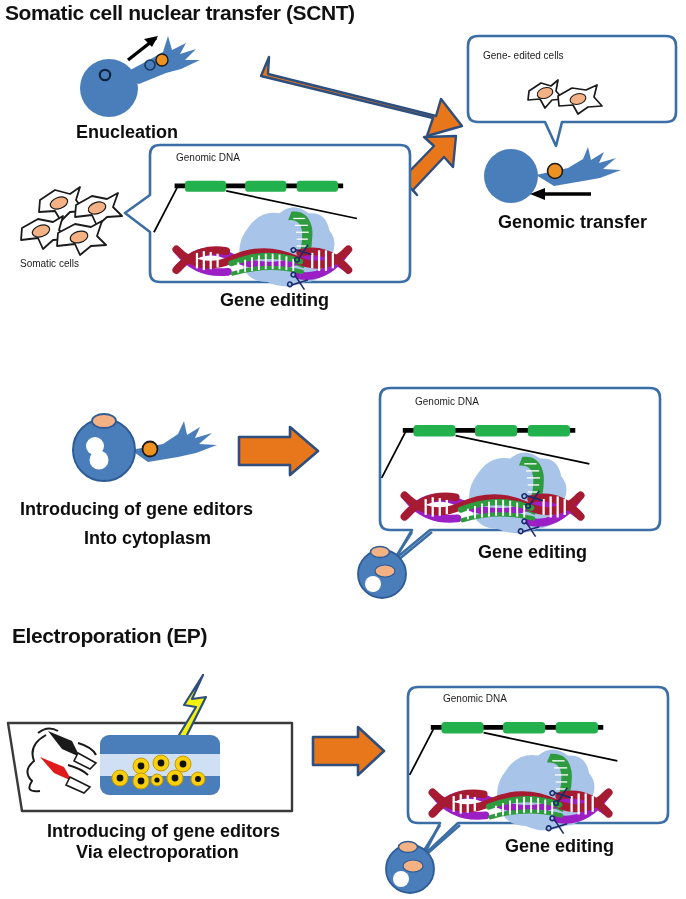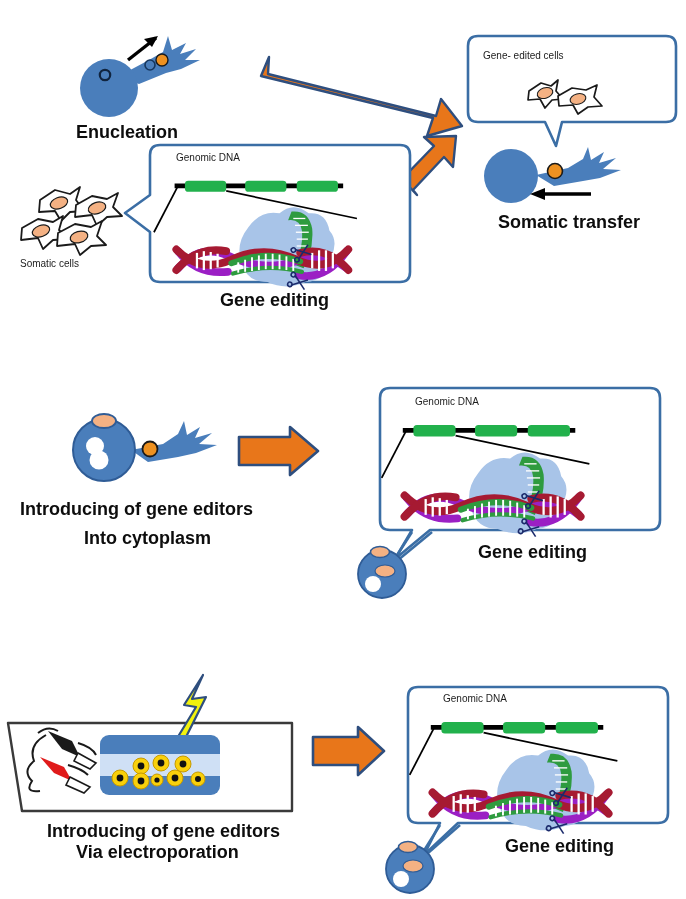--- a/index.html
+++ b/index.html
@@ -68,20 +68,21 @@
     width: 686px;
   }
 </style>
 </head>
 <body>
 
 <div class="stage">
 
   <div class="panel" id="panel-scnt">
 
+    <div class="section-title" id="title-scnt">Somatic cell nuclear transfer (SCNT)</div>
 
     <svg class="svg-layer" id="svg-scnt" width="686" height="320" viewBox="0 0 686 320">
 
       <g>
 
         <g>
           <path d="M119,76 L149,60 L163,52 L168,36 L172,50 L186,43 L180,54 L196,49 L185,60 L200,60 L181,69 L166,73 L139,84 Z" fill="#4a7ebb"></path>
           <circle cx="150" cy="65" r="5" fill="#4a7ebb" stroke="#15365e" stroke-width="1.6"></circle>
           <circle cx="162" cy="60" r="6" fill="#ed9121" stroke="#1a1a1a" stroke-width="1.4"></circle>
         </g>
@@ -237,21 +238,21 @@
     <div class="fig-label" id="lbl-enucleation" style="left:76px; top:122px;">Enucleation</div>
 
     <div class="callout-text" style="left:20px; top:258px;">Somatic cells</div>
 
     <div class="callout-text" style="left:176px; top:152px;">Genomic DNA</div>
 
     <div class="fig-label" style="left:220px; top:290px;">Gene editing</div>
 
     <div class="callout-text" style="left:483px; top:50px;">Gene- edited cells</div>
 
-    <div class="fig-label" style="left:498px; top:212px;">Somatic transfer</div>
+    <div class="fig-label" style="left:498px; top:212px;">Genomic transfer</div>
   </div>
 
   <div class="panel" id="panel-cmi">
 
 
     <svg class="svg-layer" id="svg-cmi" width="686" height="295" viewBox="0 0 686 295">
 
       <g>
         <path d="M131,130 L163,124 L178,114 L184,101 L187,115 L200,107 L195,118 L212,113 L199,124 L217,125 L196,133 L178,137 L148,142 Z" fill="#4a7ebb"></path>
         <circle cx="104" cy="130" r="31" fill="#4a7ebb" stroke="#2f5c96" stroke-width="2"></circle>
@@ -367,20 +368,21 @@
 
     <div class="fig-label" style="left:84px; top:208px;">Into cytoplasm</div>
 
     <div class="callout-text" style="left:415px; top:76px;">Genomic DNA</div>
 
     <div class="fig-label" style="left:478px; top:222px;">Gene editing</div>
   </div>
 
   <div class="panel" id="panel-ep">
 
+    <div class="section-title" id="title-ep">Electroporation (EP)</div>
 
     <svg class="svg-layer" id="svg-ep" width="686" height="284" viewBox="0 0 686 284">
 
       <g>
         <path d="M8,108 L292,108 L292,196 L22,196 Z" fill="#ffffff" stroke="#3a3a3a" stroke-width="2.4" stroke-linejoin="round"></path>
       </g>
 
       <g>
         <path d="M176,125 L196,92 L184,90 L203,60 L192,84 L206,82 L186,122 Z" fill="#f2f20d" stroke="#2e4e7e" stroke-width="2.2" stroke-linejoin="round"></path>
       </g>

